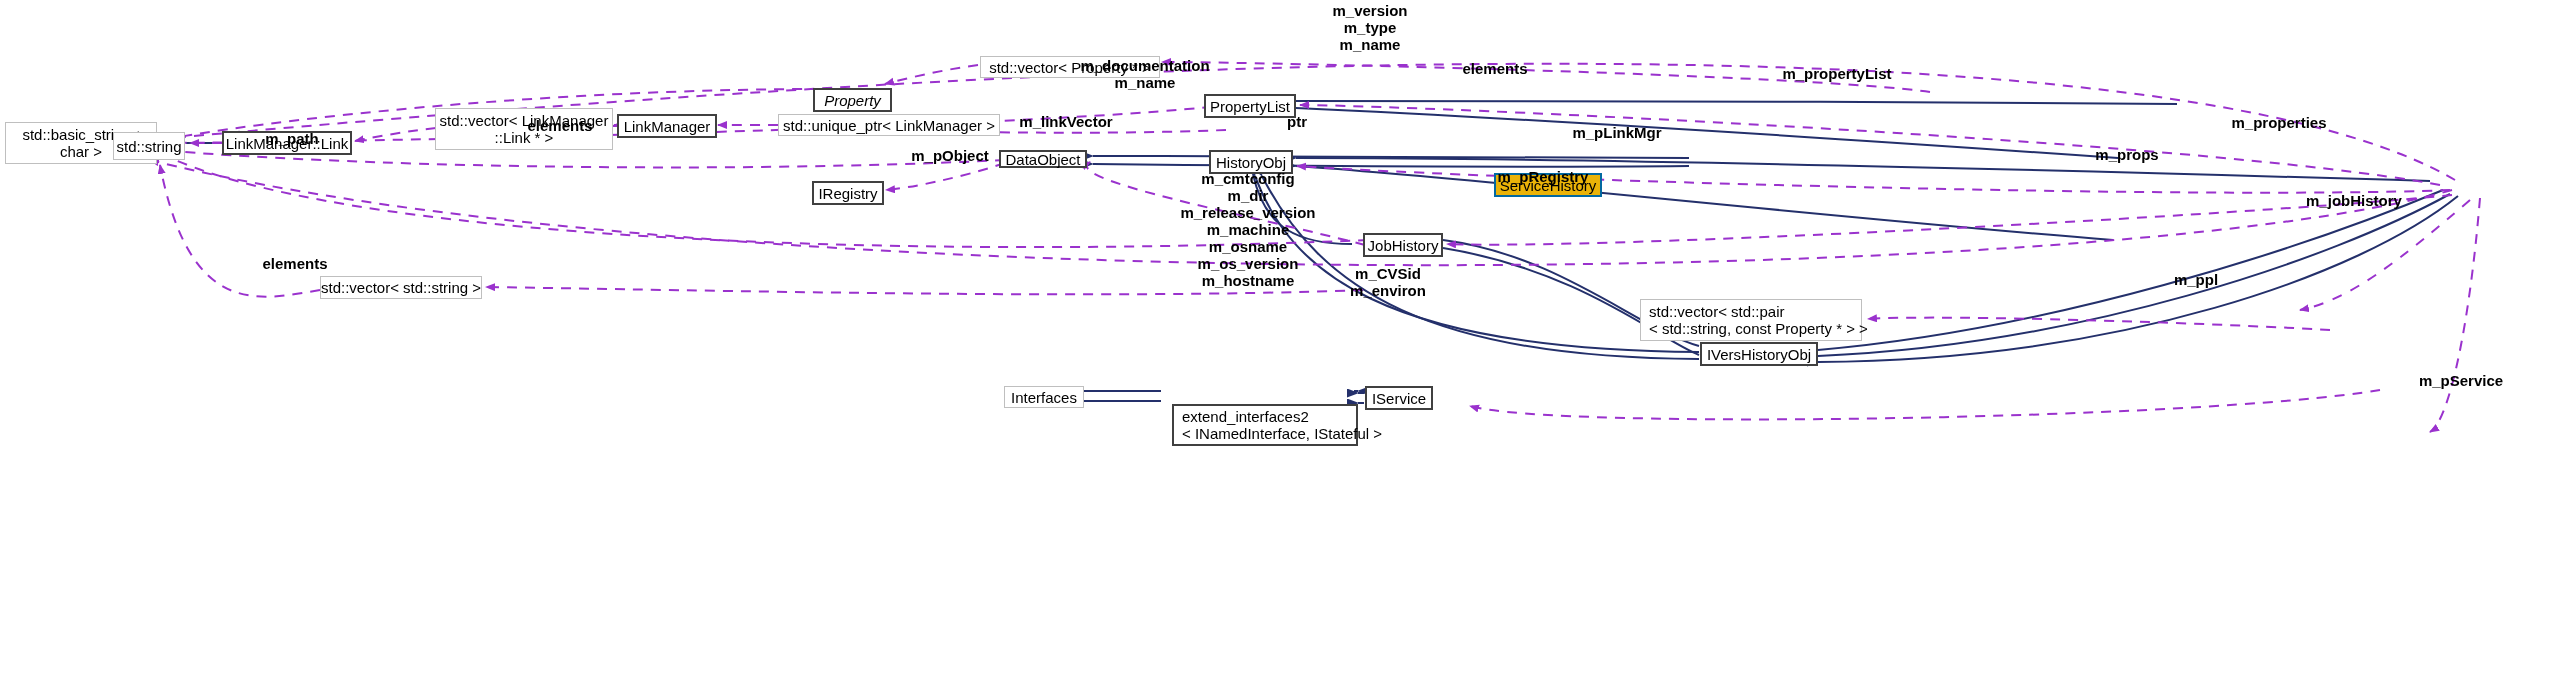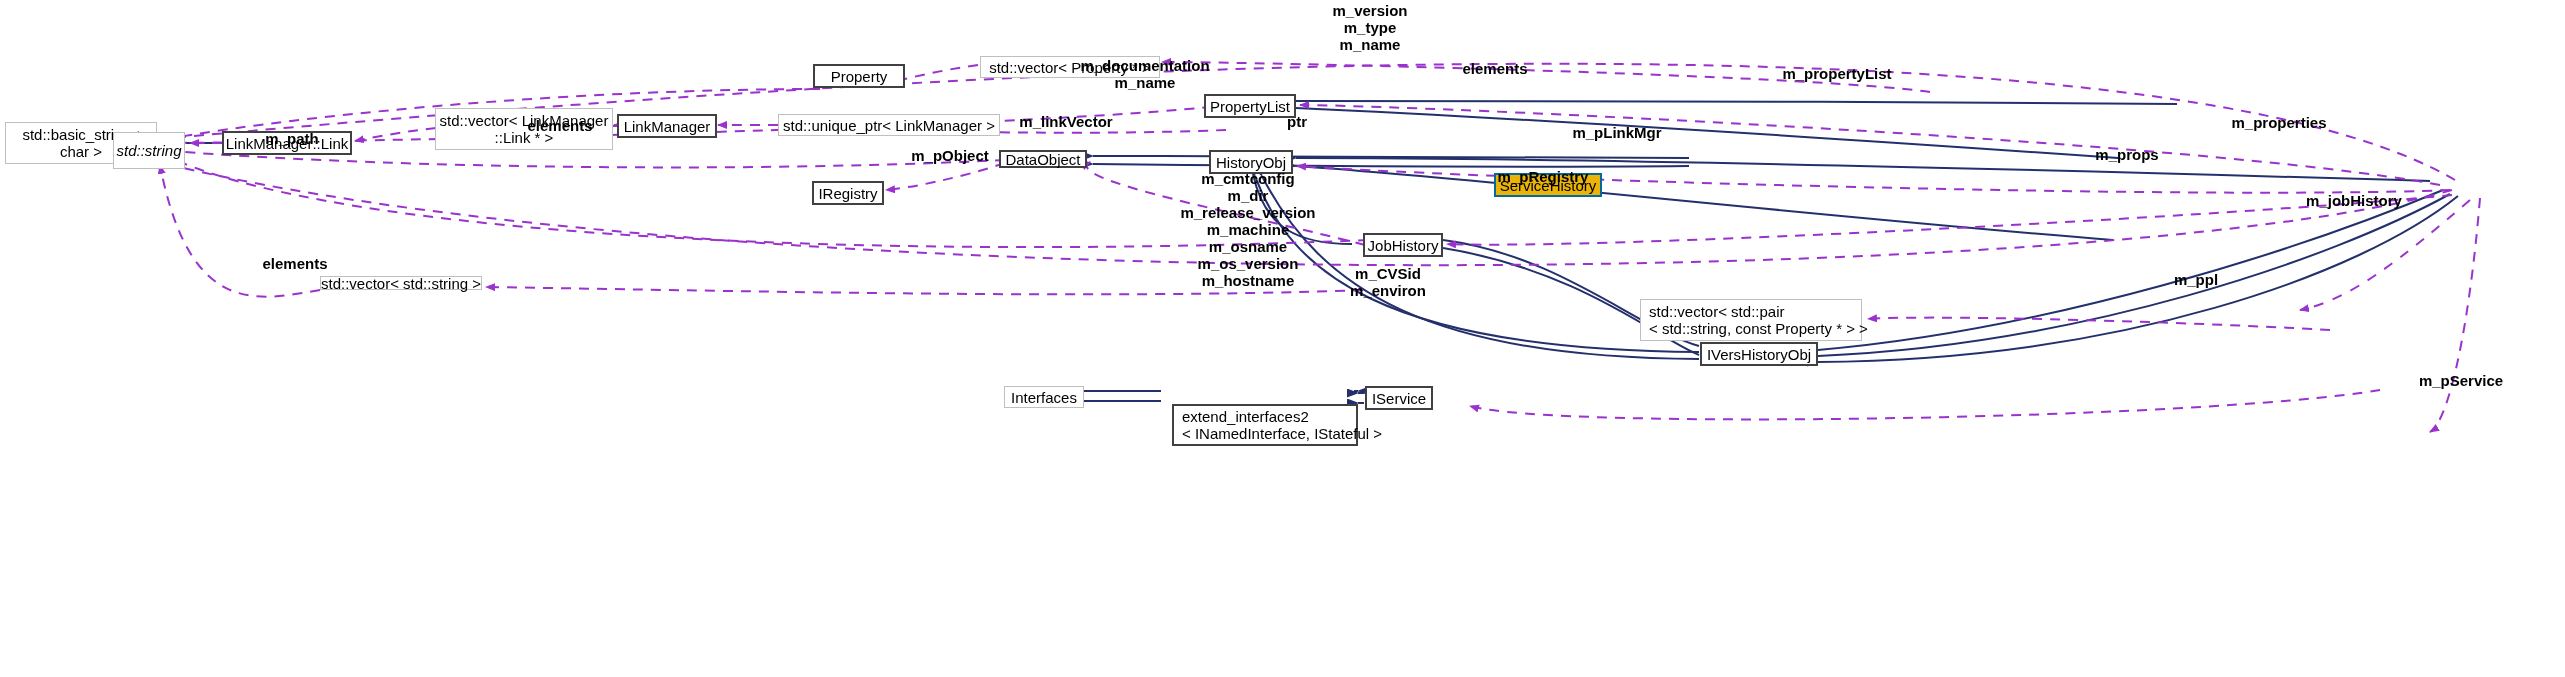--- a/index.html
+++ b/index.html
@@ -75,34 +75,34 @@
       <path d="M2480,198 C2470,320 2450,420 2430,432" marker-end="url(#ar-purple)"></path>
       <path d="M2380,390 C2200,420 1550,430 1470,406" marker-end="url(#ar-purple)"></path>
       <path d="M2330,330 C2150,320 1920,315 1868,319" marker-end="url(#ar-purple)"></path>
       <path d="M1363,290 C1100,300 700,290 486,287" marker-end="url(#ar-purple)"></path>
       <path d="M320,290 C260,300 190,320 160,165" marker-end="url(#ar-purple)"></path>
     </g>
   </svg>
 
   <div class="node plain" style="left:5px;top:122px;width:152px;height:42px;">std::basic_string&lt;
 char &gt;</div>
-  <div class="node plain" style="left:113px;top:132px;width:72px;height:37px;font-style:italic;">std::string</div>
+  <div class="node plain" style="left:113px;top:132px;width:72px;height:28px;">std::string</div>
   <div class="node thick" style="left:222px;top:131px;width:130px;height:24px;">LinkManager::Link</div>
   <div class="node plain" style="left:435px;top:108px;width:178px;height:42px;">std::vector&lt; LinkManager
 ::Link * &gt;</div>
   <div class="node thick" style="left:617px;top:114px;width:100px;height:24px;">LinkManager</div>
   <div class="node plain" style="left:778px;top:114px;width:222px;height:22px;">std::unique_ptr&lt; LinkManager &gt;</div>
-  <div class="node thick" style="left:813px;top:64px;width:92px;height:24px;">Property</div>
+  <div class="node thick" style="left:813px;top:88px;width:79px;height:24px;font-style:italic;">Property</div>
   <div class="node plain" style="left:980px;top:56px;width:180px;height:22px;">std::vector&lt; Property * &gt;</div>
   <div class="node thick" style="left:1204px;top:94px;width:92px;height:24px;">PropertyList</div>
   <div class="node thick" style="left:999px;top:150px;width:88px;height:18px;">DataObject</div>
   <div class="node thick" style="left:812px;top:181px;width:72px;height:24px;">IRegistry</div>
   <div class="node thick" style="left:1209px;top:150px;width:84px;height:24px;">HistoryObj</div>
   <div class="node thick" style="left:1363px;top:233px;width:80px;height:24px;">JobHistory</div>
-  <div class="node plain" style="left:320px;top:276px;width:162px;height:14px;">std::vector&lt; std::string &gt;</div>
+  <div class="node plain" style="left:320px;top:276px;width:162px;height:23px;">std::vector&lt; std::string &gt;</div>
   <div class="node plain" style="left:1640px;top:299px;width:222px;height:42px;text-align:left;justify-content:flex-start;padding-left:8px;">std::vector&lt; std::pair
 &lt; std::string, const Property * &gt; &gt;</div>
   <div class="node thick" style="left:1700px;top:342px;width:118px;height:24px;">IVersHistoryObj</div>
   <div class="node plain" style="left:1004px;top:386px;width:80px;height:22px;">Interfaces</div>
   <div class="node thick" style="left:1172px;top:404px;width:186px;height:42px;text-align:left;justify-content:flex-start;padding-left:8px;">extend_interfaces2
 &lt; INamedInterface, IStateful &gt;</div>
   <div class="node thick" style="left:1365px;top:386px;width:68px;height:24px;">IService</div>
   <div class="node current" style="left:1494px;top:173px;width:108px;height:24px;">ServiceHistory</div>
 
   <div class="edge-label" style="left:1300px;top:2px;width:140px;">m_version

